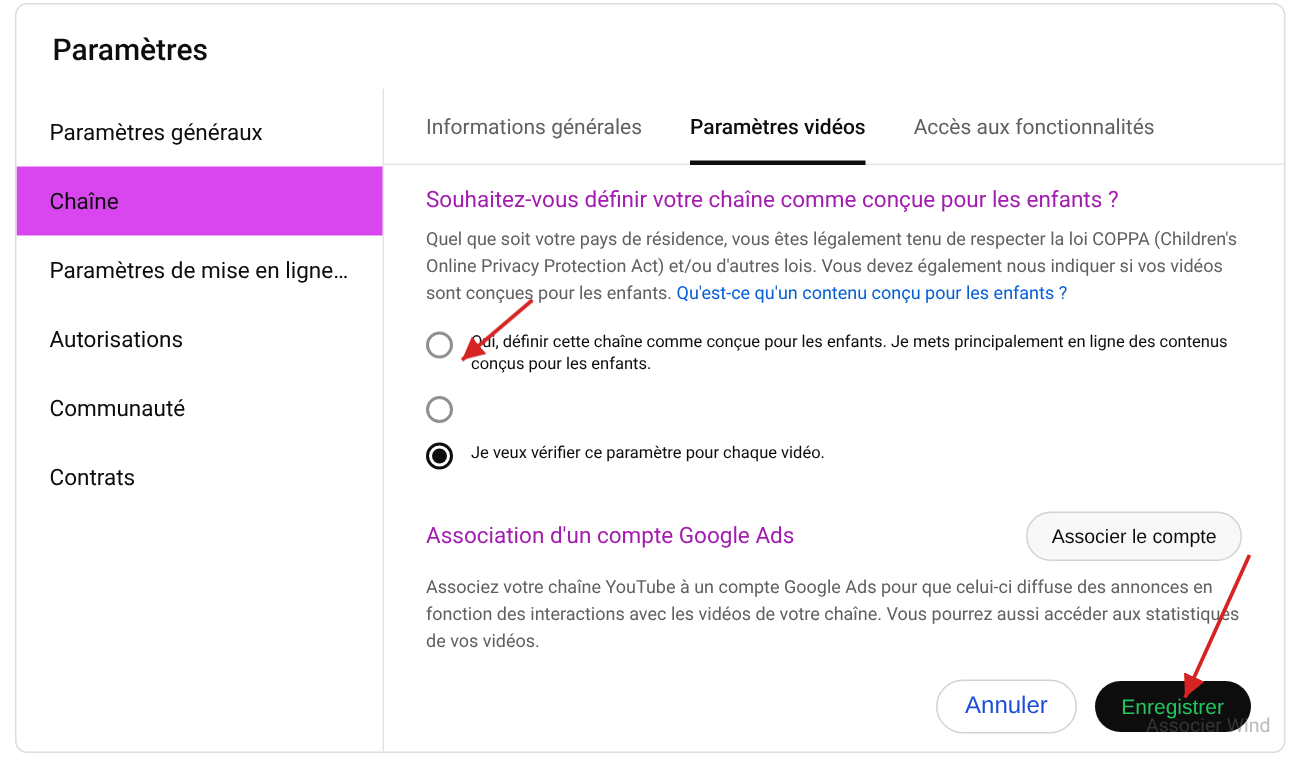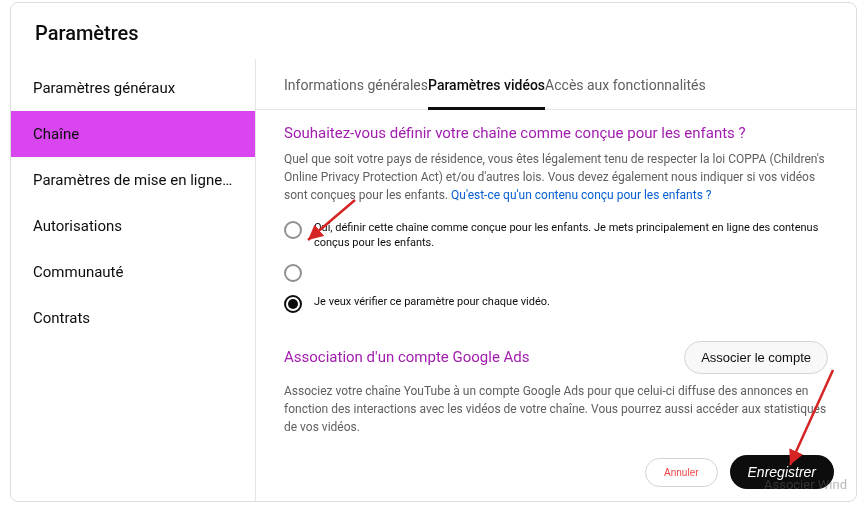--- a/index.html
+++ b/index.html
@@ -54,20 +54,21 @@
     background: #d946ef;
   }
   .main {
     flex: 1;
     overflow: hidden;
     display: flex;
     flex-direction: column;
   }
   .tabs {
     display: flex;
+    gap: 32px;
     padding: 0 28px;
     border-bottom: 1px solid #e5e5e5;
   }
   .tab {
     padding: 18px 0 14px;
     font-size: 14px;
     color: #606060;
     cursor: pointer;
     border-bottom: 3px solid transparent;
     margin-bottom: -1px;
@@ -155,35 +156,34 @@
     justify-content: flex-end;
     align-items: center;
     gap: 12px;
     padding: 12px 22px;
   }
   .btn-cancel {
     border: 1px solid #d3d3d3;
     background: #fff;
     border-radius: 18px;
     padding: 8px 18px;
-    font-size: 10px;
-    color: #ef4444;
+    font-size: 16px;
+    color: #1d4ed8;
     cursor: pointer;
     font-weight: 500;
   }
   .btn-save {
     border: none;
     background: #0d0d0d;
-    color: #ffffff;
+    color: #22c55e;
     border-radius: 18px;
     padding: 9px 18px;
     font-size: 14px;
     cursor: pointer;
     font-weight: 500;
-    font-style: italic;
   }
   .watermark {
     position: absolute;
     right: 20px;
     bottom: 18px;
     font-size: 13px;
     color: rgba(100,100,100,0.45);
     pointer-events: none;
   }
   .arrow {

